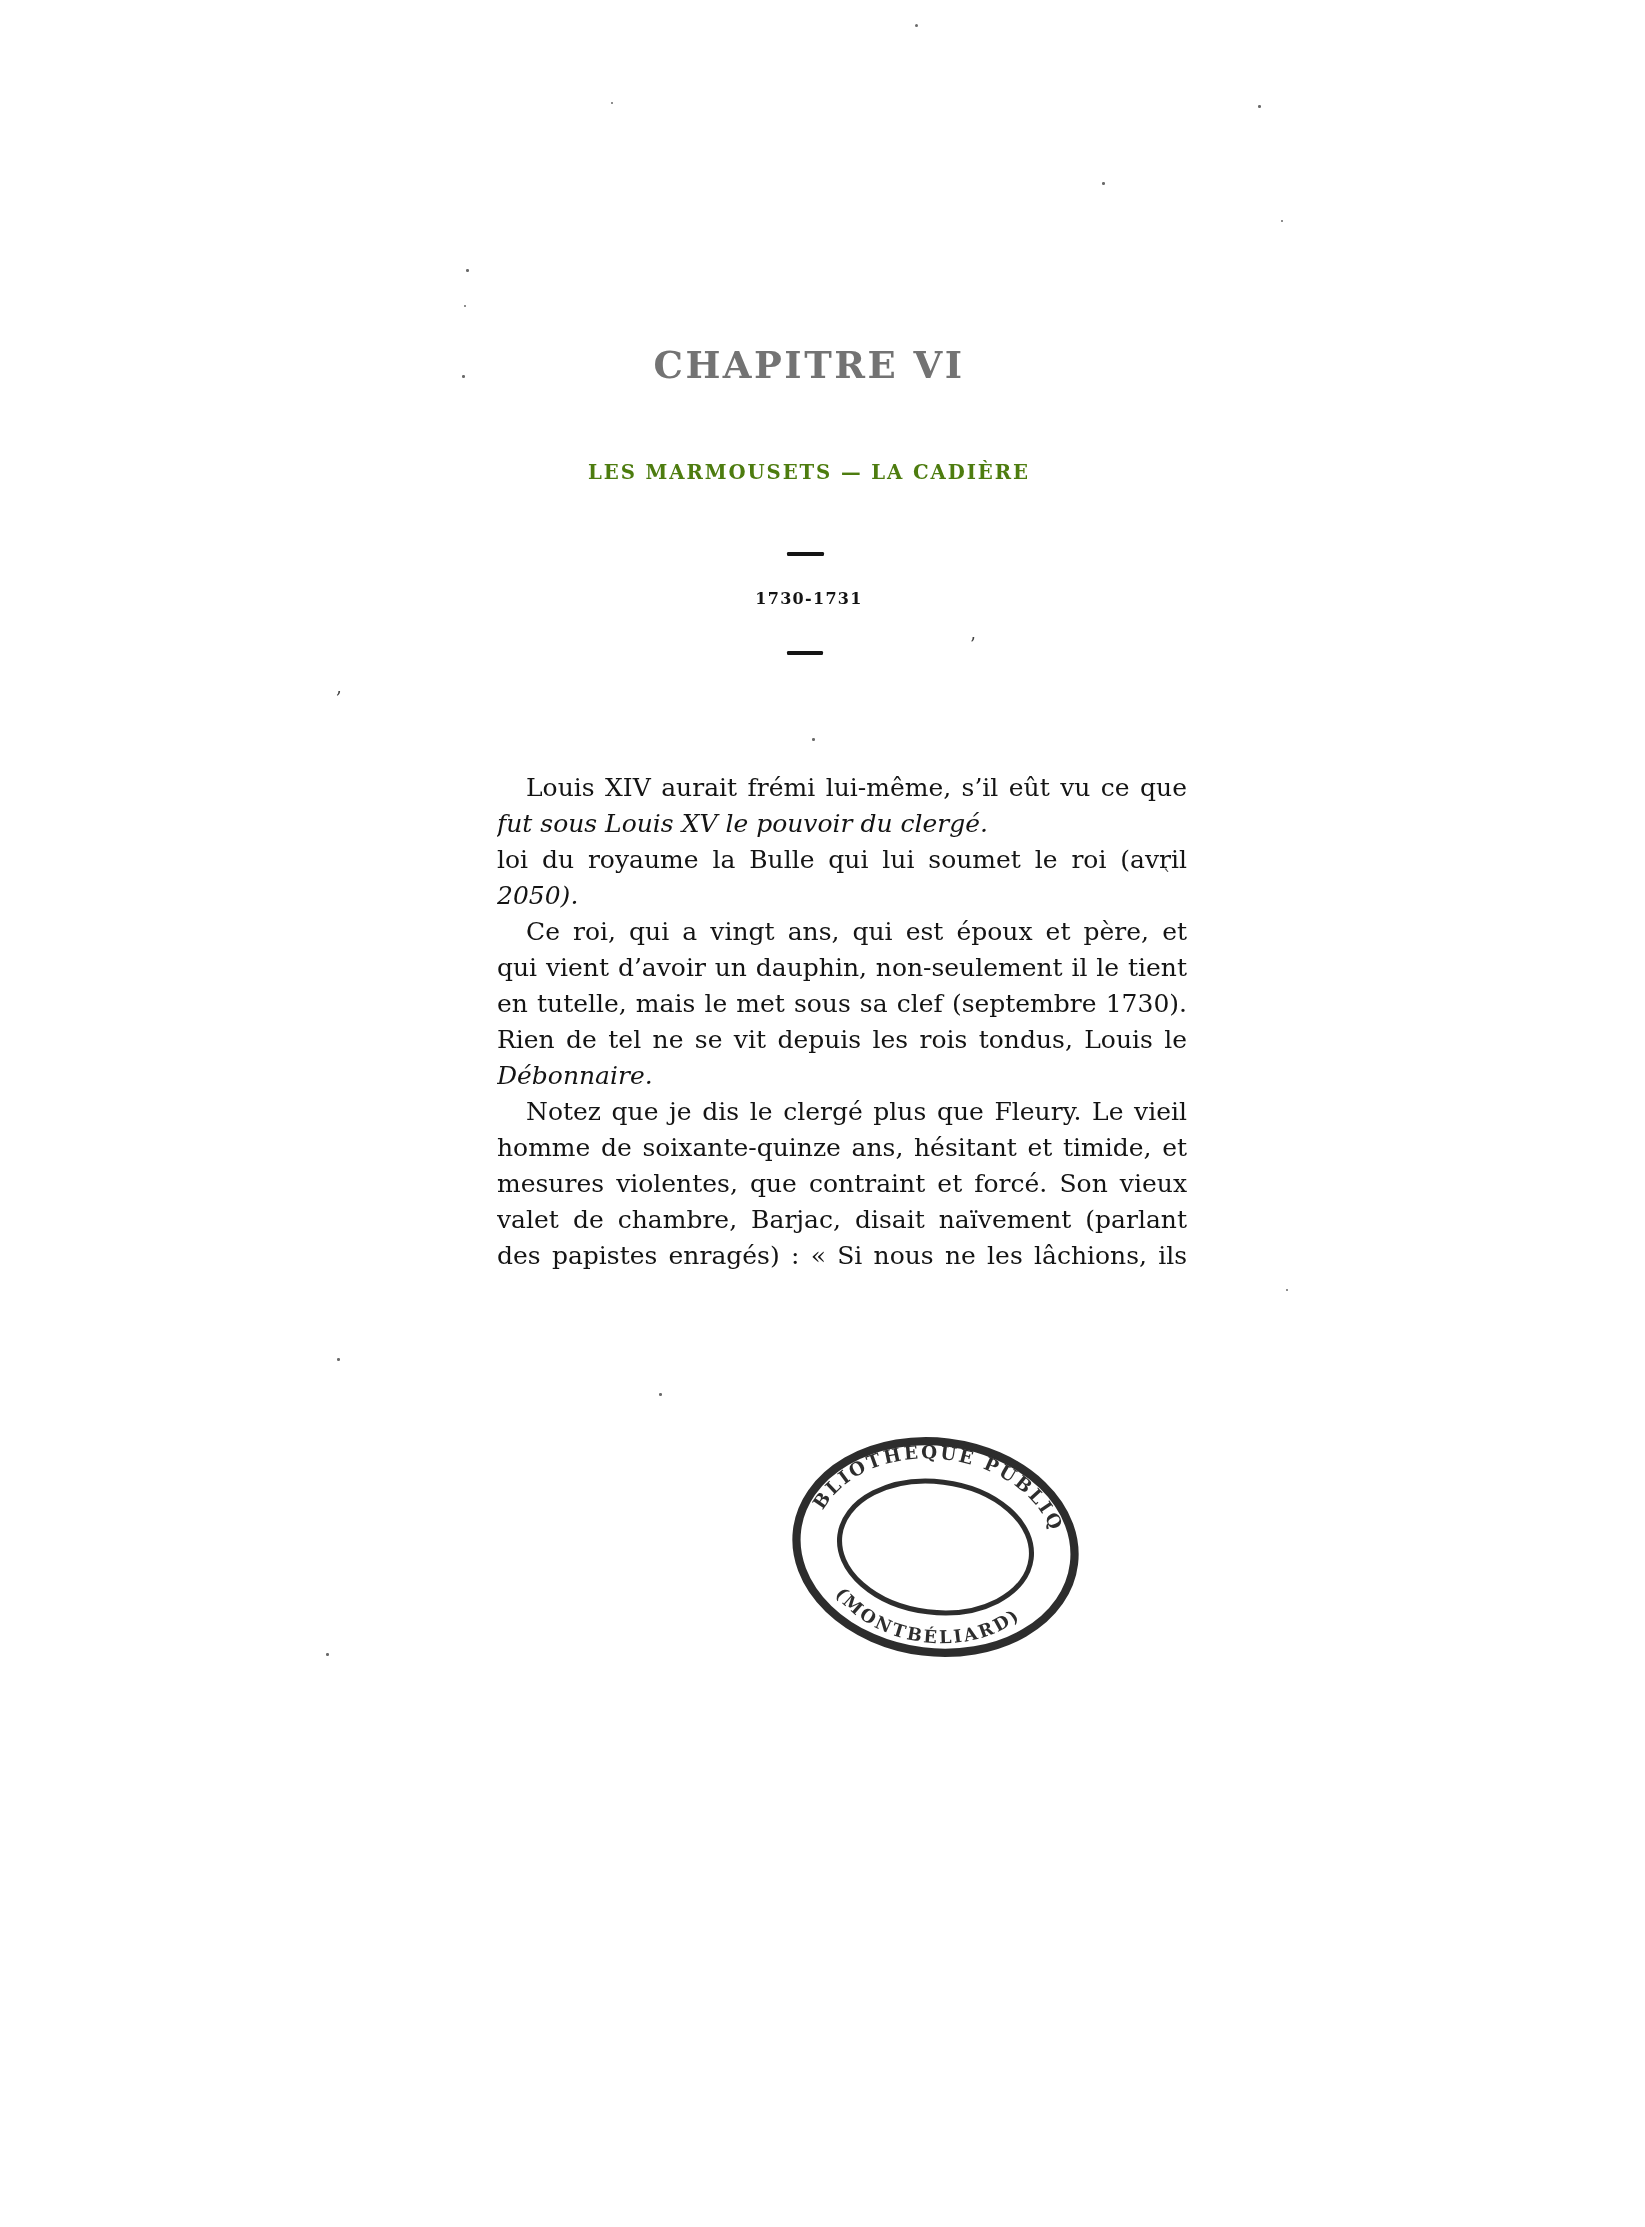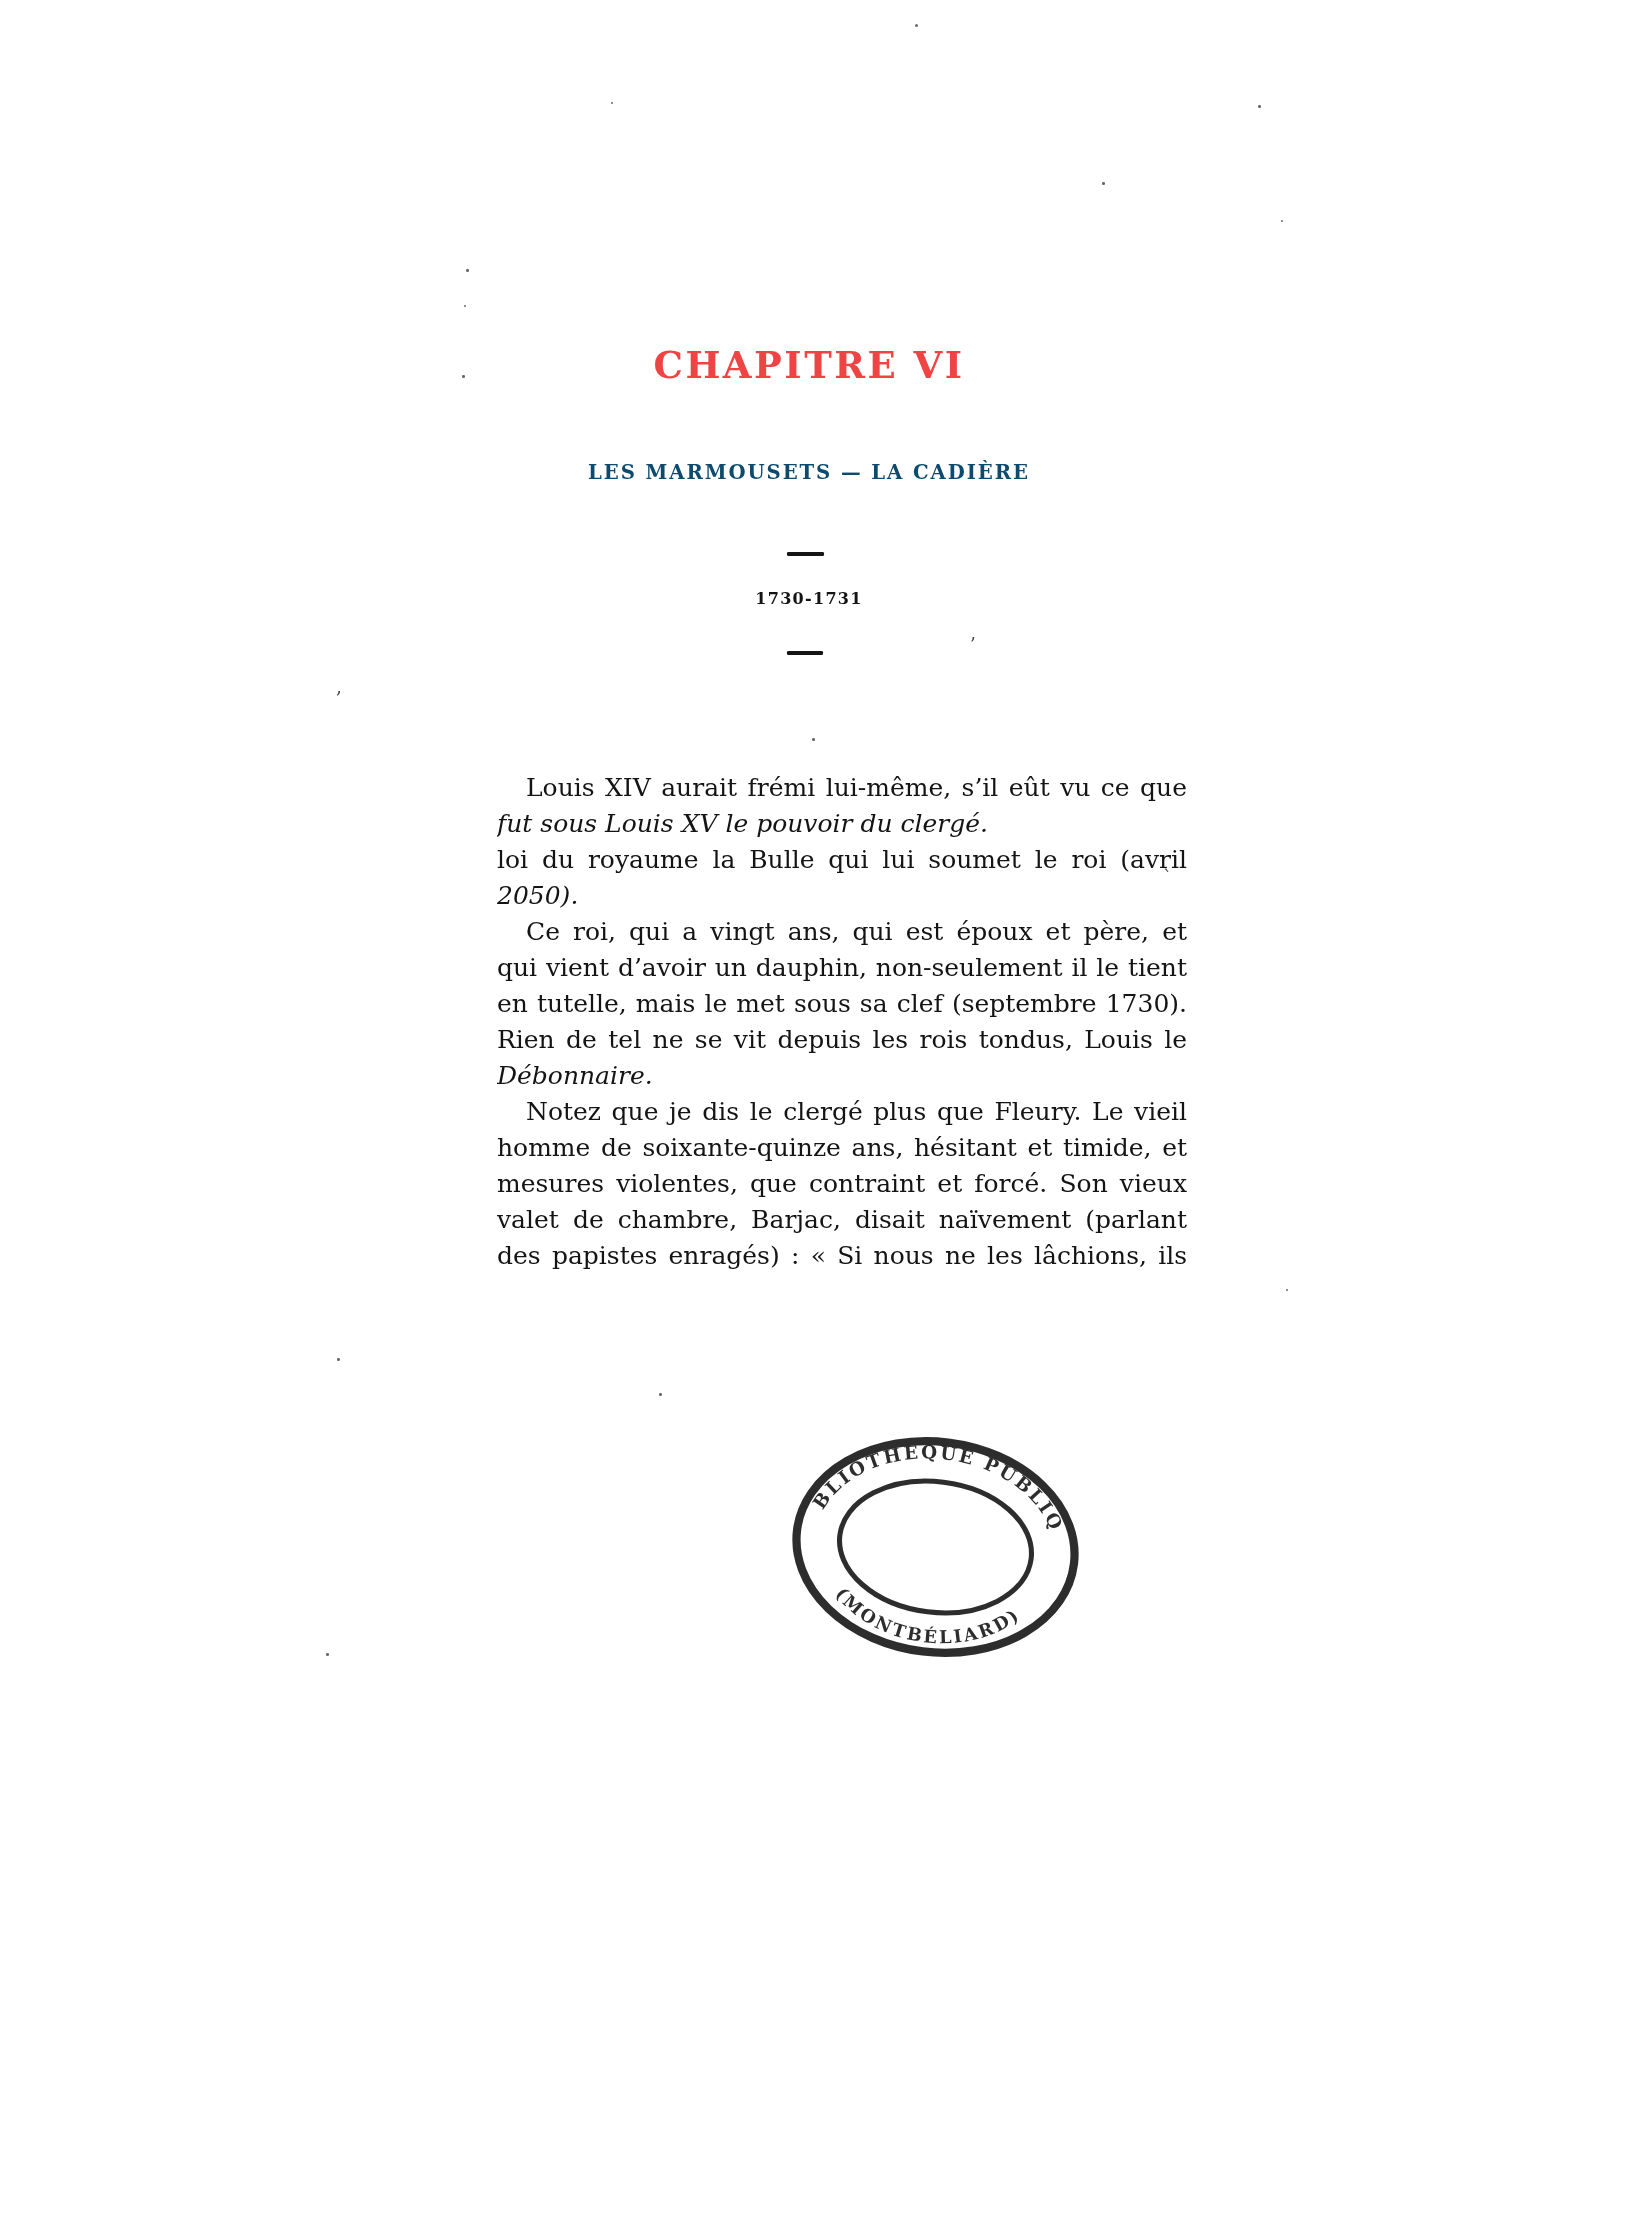--- a/index.html
+++ b/index.html
@@ -11,26 +11,26 @@
     font-family:"DejaVu Serif","Liberation Serif",serif;
     color:#161616;
   }
   .heading-block{
     position:absolute;left:464px;width:690px;
     text-align:center;
   }
   .chapter-title{
     top:343px;
     font-size:37px;font-weight:bold;letter-spacing:2.5px;
-    color:#ef4444;
+    color:#737373;
   }
   .chapter-subtitle{
     top:461px;
     font-size:19.7px;font-weight:bold;letter-spacing:1.9px;
-    color:#0c4a6e;
+    color:#4d7c0f;
   }
   .date-range{
     top:589px;
     font-size:16px;font-weight:bold;letter-spacing:1.3px;
     color:#141414;
   }
   .rule-dash{
     position:absolute;height:4.4px;background:#151515;border-radius:1.3px;
   }
   .rule-dash.dash-top{left:787px;top:552px;width:37px;}

